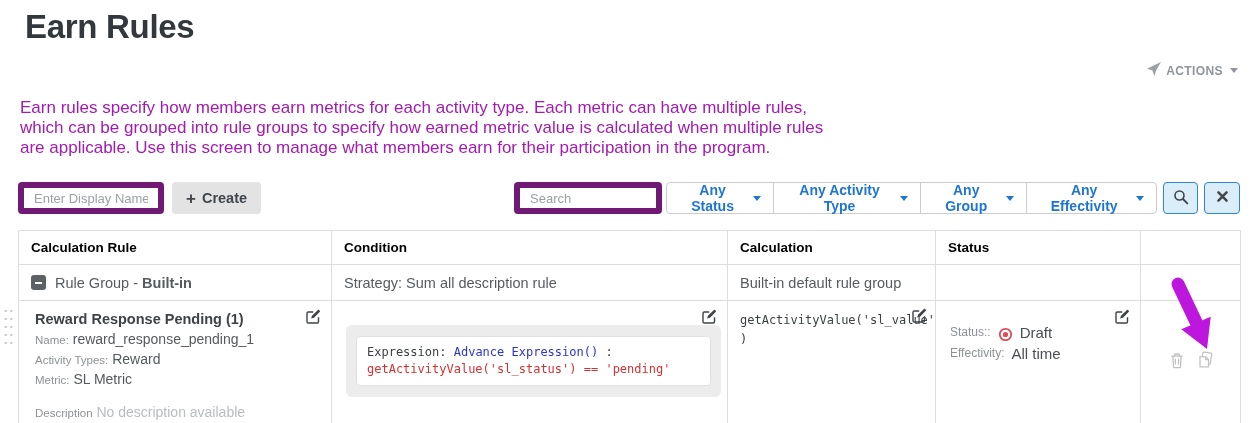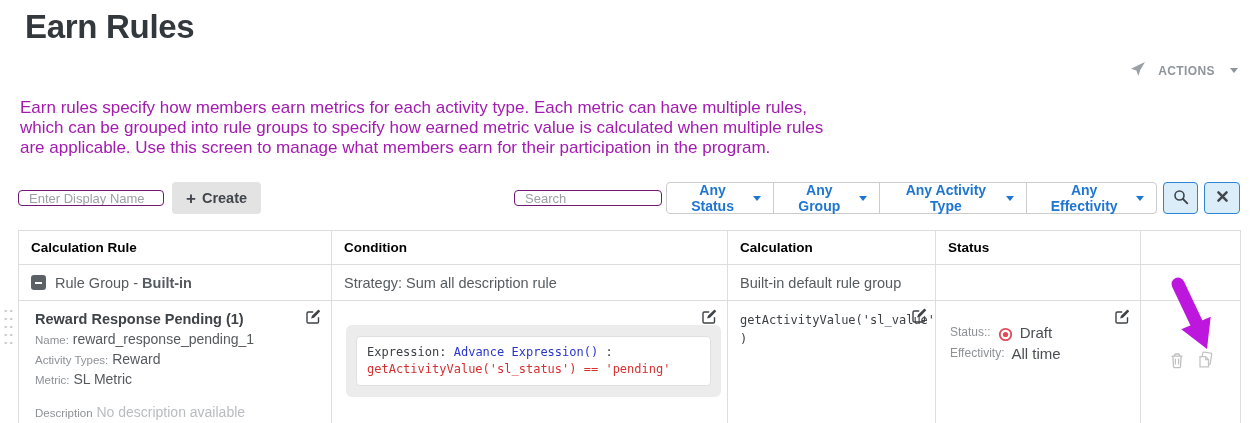--- a/index.html
+++ b/index.html
@@ -3,31 +3,31 @@
 <meta charset="utf-8">
 <style>
   * { margin:0; padding:0; box-sizing:border-box; }
   html,body { width:1254px; height:423px; background:#fff; overflow:hidden;
               font-family:"Liberation Sans", sans-serif; }
   .canvas { position:relative; width:1254px; height:423px; }
 
   
   .page-title { position:absolute; left:25px; top:8px; font-size:33px; font-weight:700;
                 color:#33383d; letter-spacing:-0.3px; }
-  .actions { position:absolute; right:16px; top:62px; display:flex; align-items:center; gap:13px;
+  .actions { position:absolute; right:16px; top:62px; display:flex; align-items:center; gap:5px;
              color:#8f959b; font-size:12px; font-weight:700; letter-spacing:.4px; cursor:pointer; }
   .caret { display:inline-block; width:0; height:0; border-left:4px solid transparent;
            border-right:4px solid transparent; border-top:5px solid #8f959b; margin-left:2px; }
   .description { position:absolute; left:20px; top:98px; font-size:17px; line-height:20px;
                  color:#a21caf; }
 
   
   .toolbar { position:absolute; left:18px; top:182px; width:1222px; height:32px; }
   .tb-left { display:flex; align-items:center; }
-  input.text { height:16px; border:1px solid #701a75; border-radius:4px; padding:4px 10px;
+  input.text { height:32px; border:6px solid #701a75; border-radius:4px; padding:4px 10px;
                font-size:13px; color:#555; font-family:"Liberation Sans",sans-serif; outline:none; }
   input.text::placeholder { color:#9ba0a5; }
   .display-name-input { width:146px; }
   .create-btn { height:32px; margin-left:8px; padding:0 14px; background:#e3e3e3; border:none;
                 border-radius:4px; font-size:14.5px; font-weight:700; color:#41464c;
                 display:flex; align-items:center; gap:6px; cursor:pointer;
                 font-family:"Liberation Sans",sans-serif; }
   .plus-glyph { font-size:17px; font-weight:700; line-height:1; }
   .tb-right { position:absolute; left:496px; top:0; display:flex; align-items:center; }
   .search-input { width:148px; margin-right:4px; }
@@ -129,25 +129,25 @@
         <span>Create</span>
       </button>
     </div>
     <div class="tb-right">
       <input class="text search-input" type="text" placeholder="Search" style="">
       <button class="filter-btn">
         <span>Any Status</span>
         <span class="caret-blue"></span>
       </button>
       <button class="filter-btn">
+        <span>Any Activity Type</span>
+        <span class="caret-blue"></span>
+      </button>
+      <button class="filter-btn">
         <span>Any Group</span>
-        <span class="caret-blue"></span>
-      </button>
-      <button class="filter-btn">
-        <span>Any Activity Type</span>
         <span class="caret-blue"></span>
       </button>
       <button class="filter-btn last">
         <span>Any Effectivity</span>
         <span class="caret-blue"></span>
       </button>
       <button class="icon-btn">
         <span>
           <svg width="16" height="16" viewBox="0 0 16 16">
               <circle cx="6.5" cy="6.5" r="4.5" fill="none" stroke="#3f444a" stroke-width="1.6"></circle>

